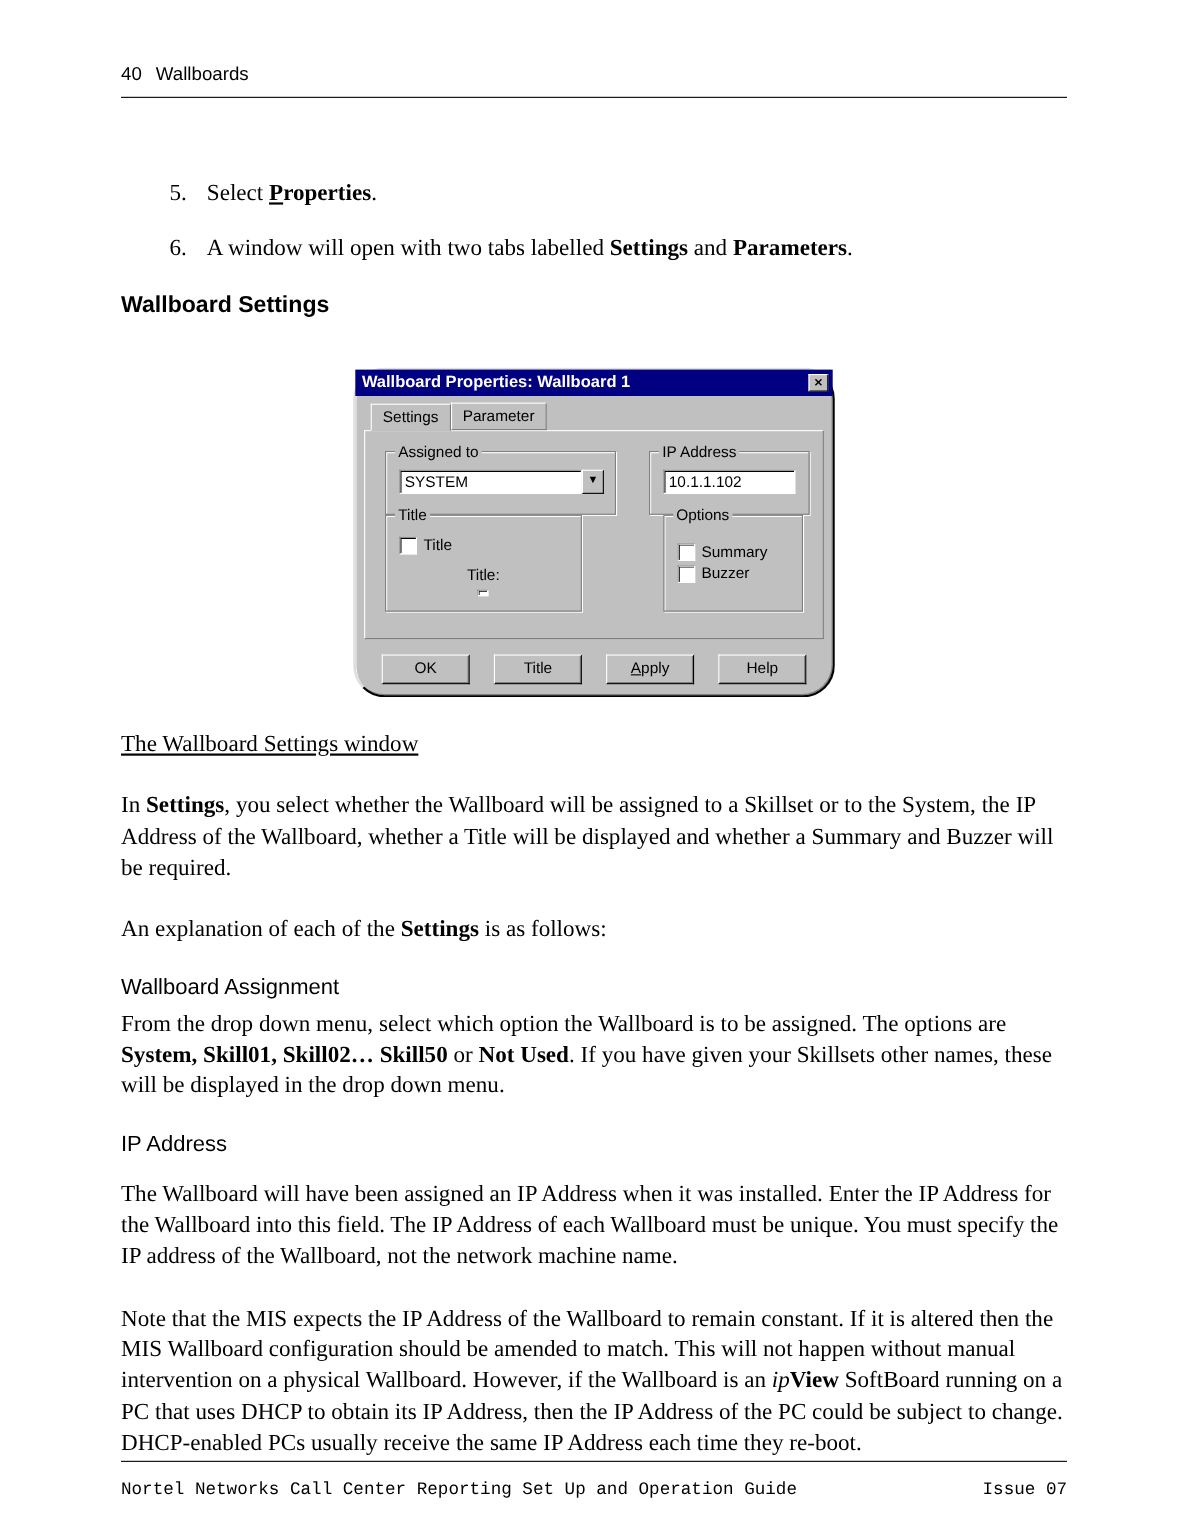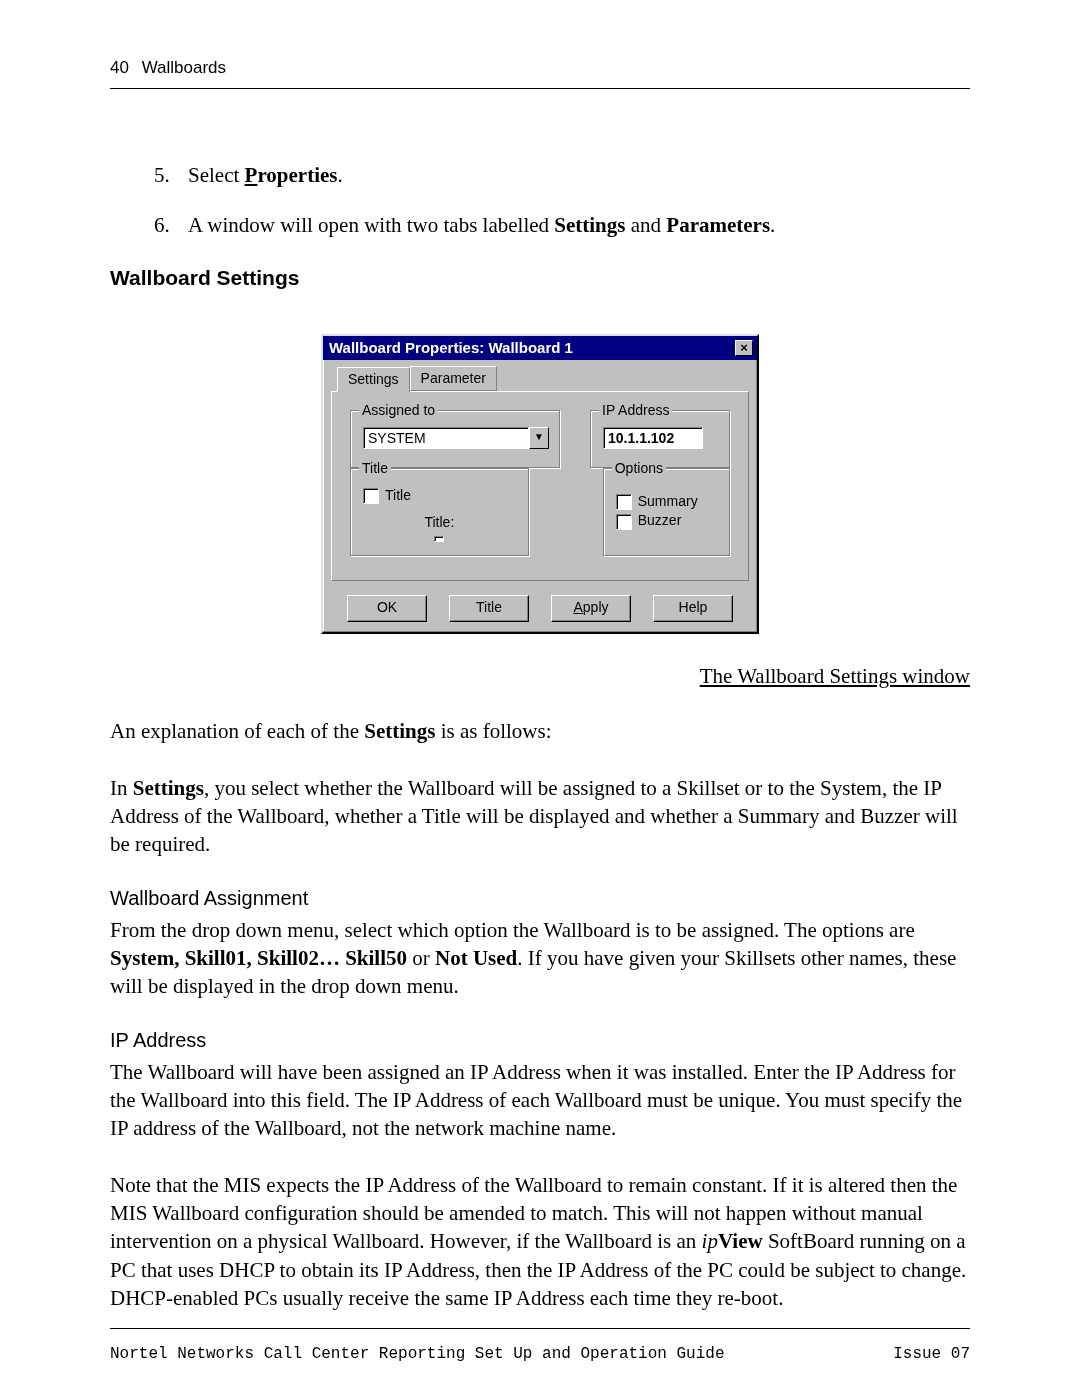--- a/index.html
+++ b/index.html
@@ -63,20 +63,21 @@
     width: 434px;
     font-family: "MS Sans Serif", Tahoma, Arial, sans-serif;
     font-size: 15px;
     color: #000;
     background: #c0c0c0;
     border-top: 2px solid #dfdfdf;
     border-left: 2px solid #dfdfdf;
     border-right: 2px solid #000;
     border-bottom: 2px solid #000;
     box-shadow: inset -1px -1px 0 #808080, inset 1px 1px 0 #fff;
+    border-radius: 29px;
   }
   .titlebar {
     background: #000080;
     color: #fff;
     font-weight: bold;
     padding: 3px 4px 4px 6px;
     display: flex;
     align-items: center;
     justify-content: space-between;
     font-size: 15px;
@@ -179,21 +180,21 @@
     background: #c0c0c0;
     border-top: 1px solid #fff;
     border-left: 1px solid #fff;
     border-right: 1px solid #000;
     border-bottom: 1px solid #000;
     box-sizing: border-box;
     text-align: center;
     line-height: 18px;
     font-size: 10px;
   }
-  .ip-input { width: 100px; font-weight: bold; }
+  .ip-input { width: 120px; }
 
   .chk {
     width: 14px;
     height: 14px;
     background: #fff;
     border-top: 1px solid #808080;
     border-left: 1px solid #808080;
     border-right: 1px solid #fff;
     border-bottom: 1px solid #fff;
     box-shadow: inset 1px 1px 0 #000;
@@ -230,21 +231,21 @@
     border-right: 1px solid #000;
     border-bottom: 1px solid #000;
     box-shadow: inset -1px -1px 0 #808080;
     text-align: center;
     line-height: 22px;
     font-size: 14px;
   }
   .winbtn .ul { text-decoration: underline; }
 
   .caption {
-    text-align: right;
+    text-align: left;
     font-size: 21px;
     margin-top: 30px;
     text-decoration: underline;
   }
 
   .body-para {
     font-size: 21px;
     line-height: 1.35;
     margin-top: 28px;
   }
@@ -360,34 +361,34 @@
           <div class="winbtn"><span class="ul">A</span><span>pply</span></div>
           <div class="winbtn">Help</div>
         </div>
       </div>
     </div>
   </div>
 
   <div class="caption">The Wallboard Settings window</div>
 
   <div class="body-para">
+    <span>In </span><span class="bold">Settings</span><span>, you select whether the Wallboard will be assigned to a Skillset or to the System, the IP Address of the Wallboard, whether a Title will be displayed and whether a Summary and Buzzer will be required.</span>
+  </div>
+
+  <div class="body-para">
     <span>An explanation of each of the </span><span class="bold">Settings</span><span> is as follows:</span>
-  </div>
-
-  <div class="body-para">
-    <span>In </span><span class="bold">Settings</span><span>, you select whether the Wallboard will be assigned to a Skillset or to the System, the IP Address of the Wallboard, whether a Title will be displayed and whether a Summary and Buzzer will be required.</span>
   </div>
 
   <div class="sub-h">Wallboard Assignment</div>
   <div class="body-para" style="margin-top:6px;">
     <span>From the drop down menu, select which option the Wallboard is to be assigned. The options are </span><span class="bold">System, Skill01, Skill02… Skill50</span><span> or </span><span class="bold">Not Used</span><span>.  If you have given your Skillsets other names, these will be displayed in the drop down menu.</span>
   </div>
 
   <div class="sub-h">IP Address</div>
-  <div class="body-para" style="margin-top:6px;">The Wallboard will have been assigned an IP Address when it was installed.  Enter the IP Address for the Wallboard into this field.  The IP Address of each Wallboard must be unique.  You must specify the IP address of the Wallboard, not the network machine name.</div>
+  <div class="body-para" style="margin-top:19px;">The Wallboard will have been assigned an IP Address when it was installed.  Enter the IP Address for the Wallboard into this field.  The IP Address of each Wallboard must be unique.  You must specify the IP address of the Wallboard, not the network machine name.</div>
 
   <div class="body-para">
     <span>Note that the MIS expects the IP Address of the Wallboard to remain constant.  If it is altered then the MIS Wallboard configuration should be amended to match.  This will not happen without manual intervention on a physical Wallboard.  However, if the Wallboard is an </span><span class="italic">ip</span><span class="bold">View</span><span> SoftBoard running on a PC that uses DHCP to obtain its IP Address, then the IP Address of the PC could be subject to change.  DHCP-enabled PCs usually receive the same IP Address each time they re-boot.</span>
   </div>
 
   <hr class="bottom-rule">
   <div class="footer">
     <span>Nortel Networks Call Center Reporting Set Up and Operation Guide</span>
     <span>Issue 07</span>
   </div>

